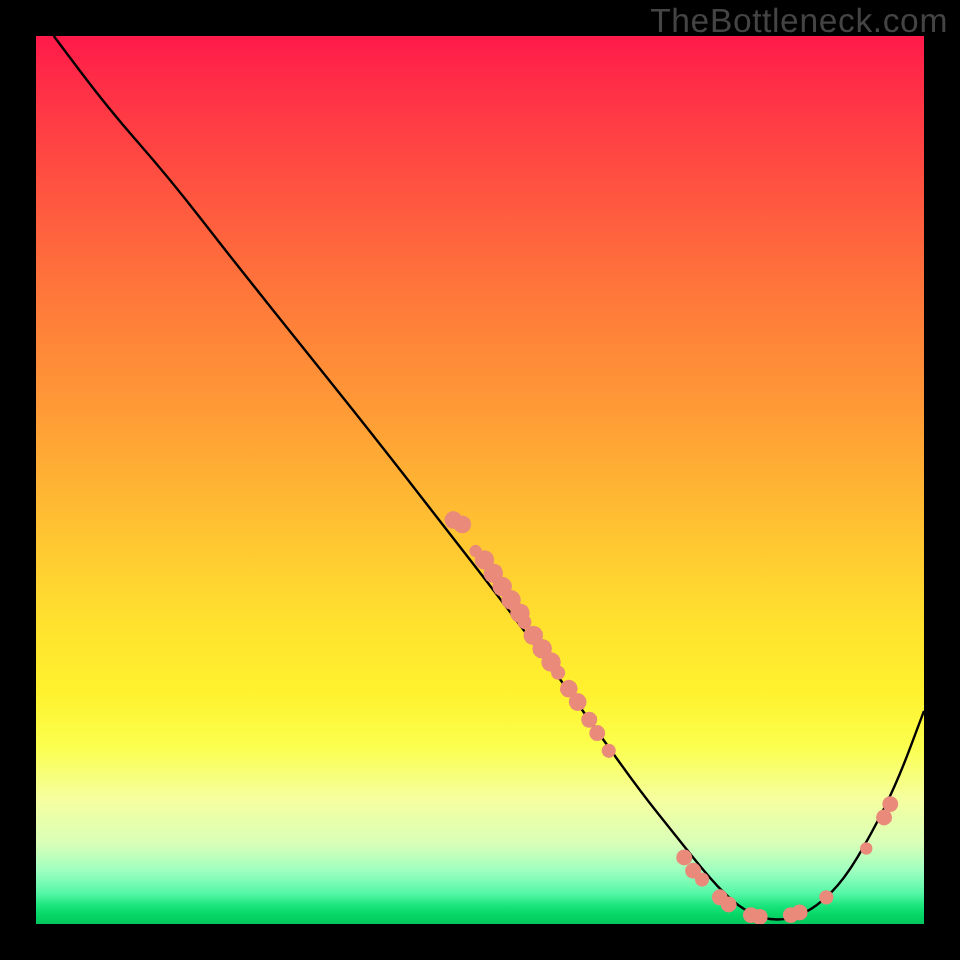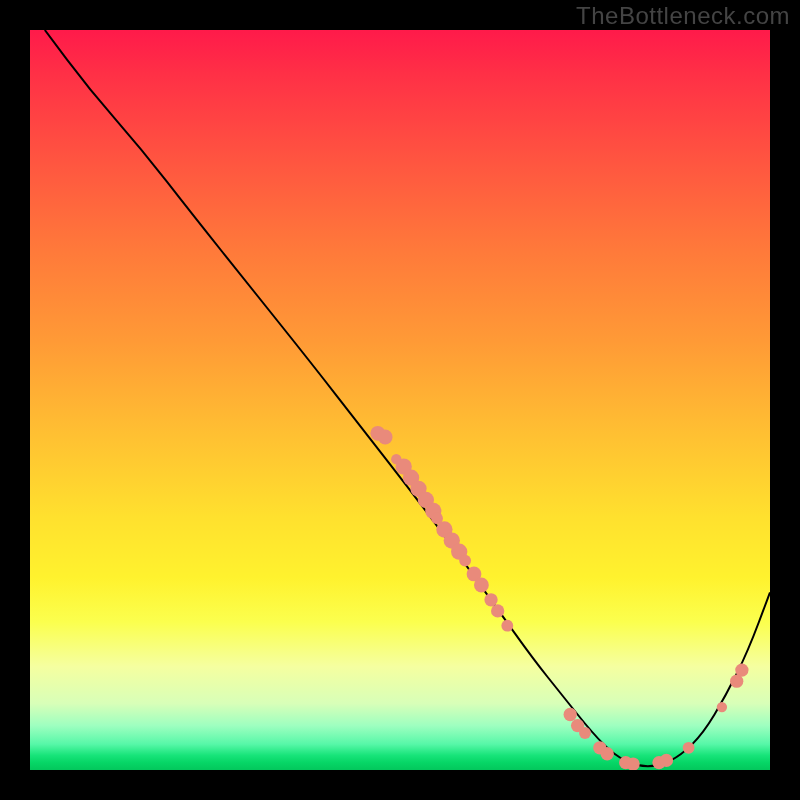--- a/index.html
+++ b/index.html
@@ -15,21 +15,21 @@
     position: relative;
     width: 800px;
     height: 800px;
     background: #000;
   }
   .watermark {
     position: absolute;
     top: 2px;
     right: 10px;
     color: #444;
-    font-size: 24px;
+    font-size: 28px;
     font-weight: 400;
     letter-spacing: 0.5px;
     z-index: 10;
   }
   .plot-area {
     position: absolute;
     left: 30px;
     top: 30px;
     width: 740px;
     height: 740px;

